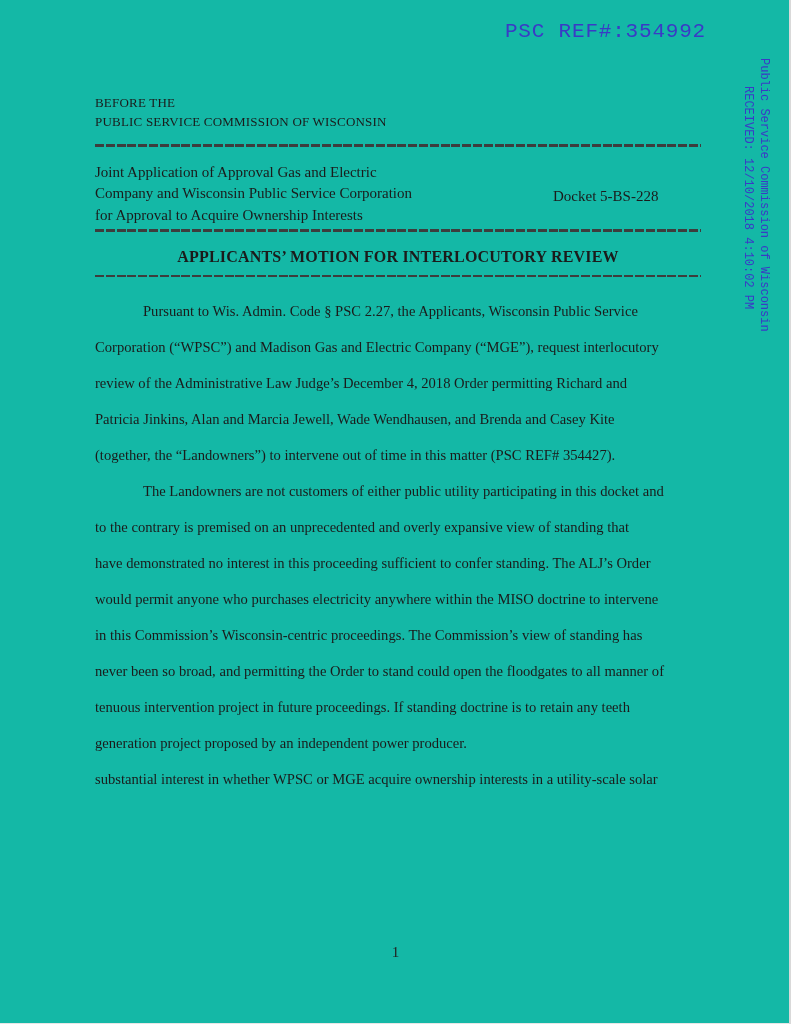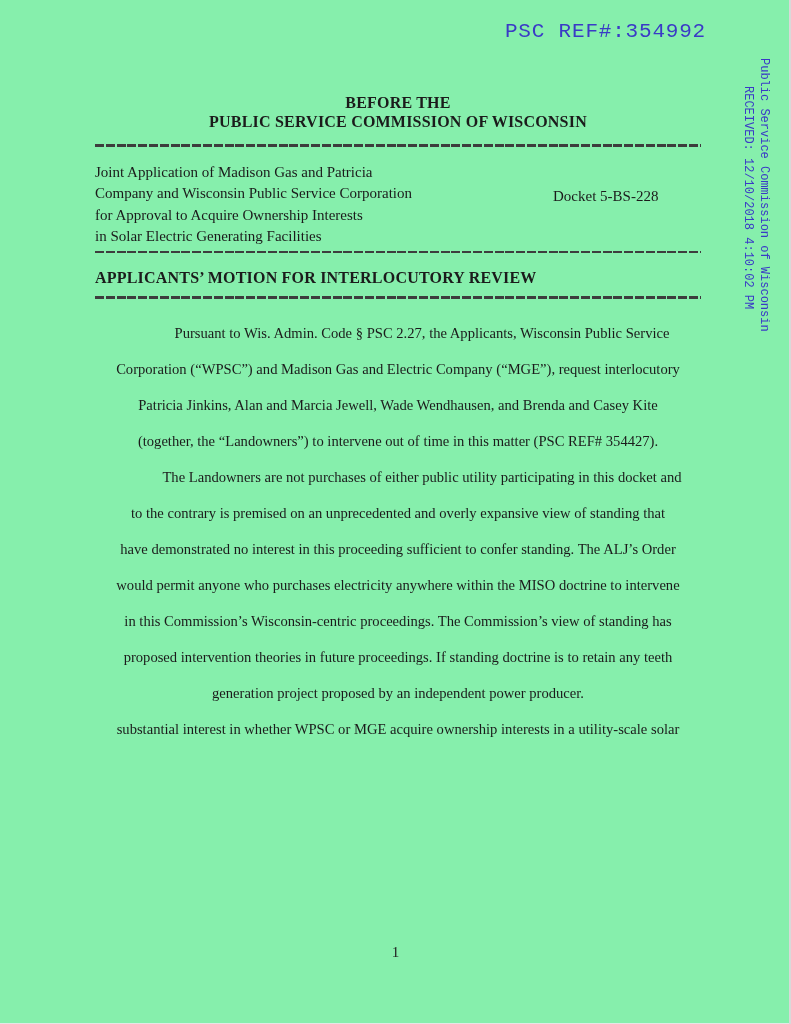--- a/index.html
+++ b/index.html
@@ -1,20 +1,20 @@
 <!DOCTYPE html>
 <html><head>
 <meta charset="utf-8">
 <style>
   html, body { margin: 0; padding: 0; background: #ffffff; }
   .page {
     position: relative;
     width: 791px;
     height: 1024px;
-    background: #86efac;
+    background: #14b8a6;
     font-family: "Liberation Serif", "DejaVu Serif", serif;
     color: #1b1b1b;
     overflow: hidden;
     box-shadow: inset -2px 0 0 #d9d9d9, inset 0 -1px 0 #e6e6e6;
   }
 
   
   .stamp-ref {
     position: absolute;
     top: 20px;
@@ -39,23 +39,23 @@
 
   
   .content {
     position: absolute;
     left: 95px;
     top: 0;
     width: 606px;
   }
   .court-header {
     margin: 93px 0 0 0;
-    text-align: center;
-    font-weight: bold;
-    font-size: 16px;
+    text-align: left;
+    font-weight: normal;
+    font-size: 13px;
     line-height: 19px;
     letter-spacing: 0.2px;
   }
   .rule {
     height: 2.5px;
     background: repeating-linear-gradient(to right, #3d3d3d 0px, #3d3d3d 9px, rgba(0,0,0,0) 9px, rgba(0,0,0,0) 10.8px);
   }
   .rule-1 { margin-top: 13px; }
   .rule-2 { margin-top: 3px; }
   .rule-3 { margin-top: 8px; }
@@ -69,31 +69,31 @@
   .caption-line { white-space: nowrap; }
   .docket {
     position: absolute;
     left: 458px;
     top: 24px;
     white-space: nowrap;
   }
 
   .doc-title {
     margin-top: 15px;
+    text-align: center;
     font-weight: bold;
     font-size: 16px;
     line-height: 20px;
     letter-spacing: 0.2px;
   }
 
   .body-text {
     margin-top: 16px;
     font-size: 14.6px;
     line-height: 36px;
-    text-align: center;
   }
   .para-line { white-space: nowrap; }
   .indent { text-indent: 48px; }
 
   .page-number {
     position: absolute;
     top: 944px;
     left: 0;
     width: 100%;
     text-align: center;
@@ -113,47 +113,48 @@
   <div class="content">
 
     <div class="court-header">
       <div>BEFORE THE</div>
       <div>PUBLIC SERVICE COMMISSION OF WISCONSIN</div>
     </div>
 
     <div class="rule rule-1"></div>
 
     <div class="caption-row">
-      <div class="caption-line">Joint Application of Madison Gas and Patricia</div>
+      <div class="caption-line">Joint Application of Approval Gas and Electric</div>
       <div class="caption-line">Company and Wisconsin Public Service Corporation</div>
       <div class="caption-line">for Approval to Acquire Ownership Interests</div>
-      <div class="caption-line">in Solar Electric Generating Facilities</div>
       <div class="docket">Docket 5-BS-228</div>
     </div>
 
     <div class="rule rule-2"></div>
 
     <div class="doc-title">APPLICANTS’ MOTION FOR INTERLOCUTORY REVIEW</div>
 
     <div class="rule rule-3"></div>
 
     <div class="body-text">
       <div>
         <div class="para-line indent">Pursuant to Wis. Admin. Code § PSC 2.27, the Applicants, Wisconsin Public Service</div>
         <div class="para-line">Corporation (“WPSC”) and Madison Gas and Electric Company (“MGE”), request interlocutory</div>
+        <div class="para-line">review of the Administrative Law Judge’s December 4, 2018 Order permitting Richard and</div>
         <div class="para-line">Patricia Jinkins, Alan and Marcia Jewell, Wade Wendhausen, and Brenda and Casey Kite</div>
         <div class="para-line">(together, the “Landowners”) to intervene out of time in this matter (PSC REF# 354427).</div>
       </div>
       <div>
-        <div class="para-line indent">The Landowners are not purchases of either public utility participating in this docket and</div>
+        <div class="para-line indent">The Landowners are not customers of either public utility participating in this docket and</div>
         <div class="para-line">to the contrary is premised on an unprecedented and overly expansive view of standing that</div>
         <div class="para-line">have demonstrated no interest in this proceeding sufficient to confer standing. The ALJ’s Order</div>
         <div class="para-line">would permit anyone who purchases electricity anywhere within the MISO doctrine to intervene</div>
         <div class="para-line">in this Commission’s Wisconsin-centric proceedings. The Commission’s view of standing has</div>
-        <div class="para-line">proposed intervention theories in future proceedings. If standing doctrine is to retain any teeth</div>
+        <div class="para-line">never been so broad, and permitting the Order to stand could open the floodgates to all manner of</div>
+        <div class="para-line">tenuous intervention project in future proceedings. If standing doctrine is to retain any teeth</div>
         <div class="para-line">generation project proposed by an independent power producer.</div>
         <div class="para-line">substantial interest in whether WPSC or MGE acquire ownership interests in a utility-scale solar</div>
       </div>
     </div>
 
   </div>
 
   <div class="page-number">1</div>
 
 </div>

